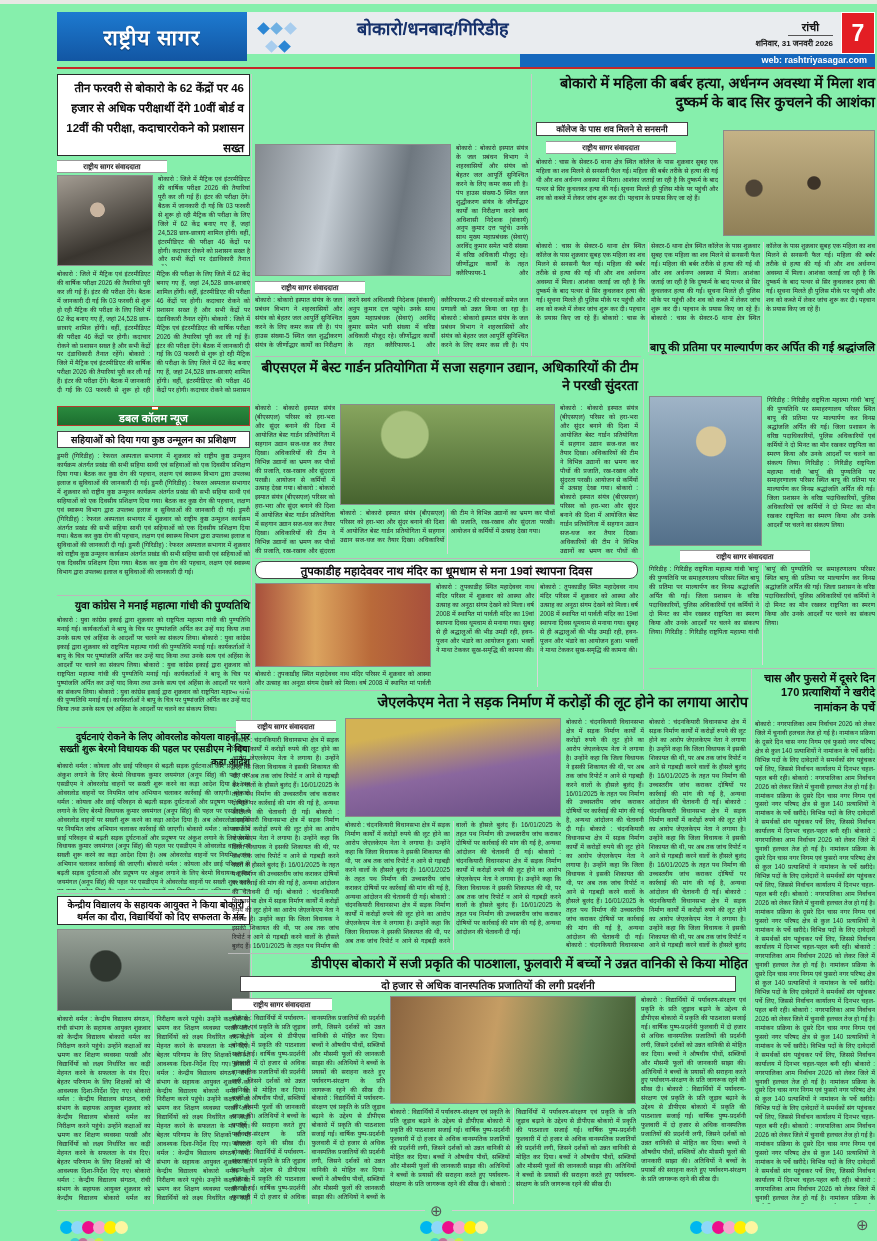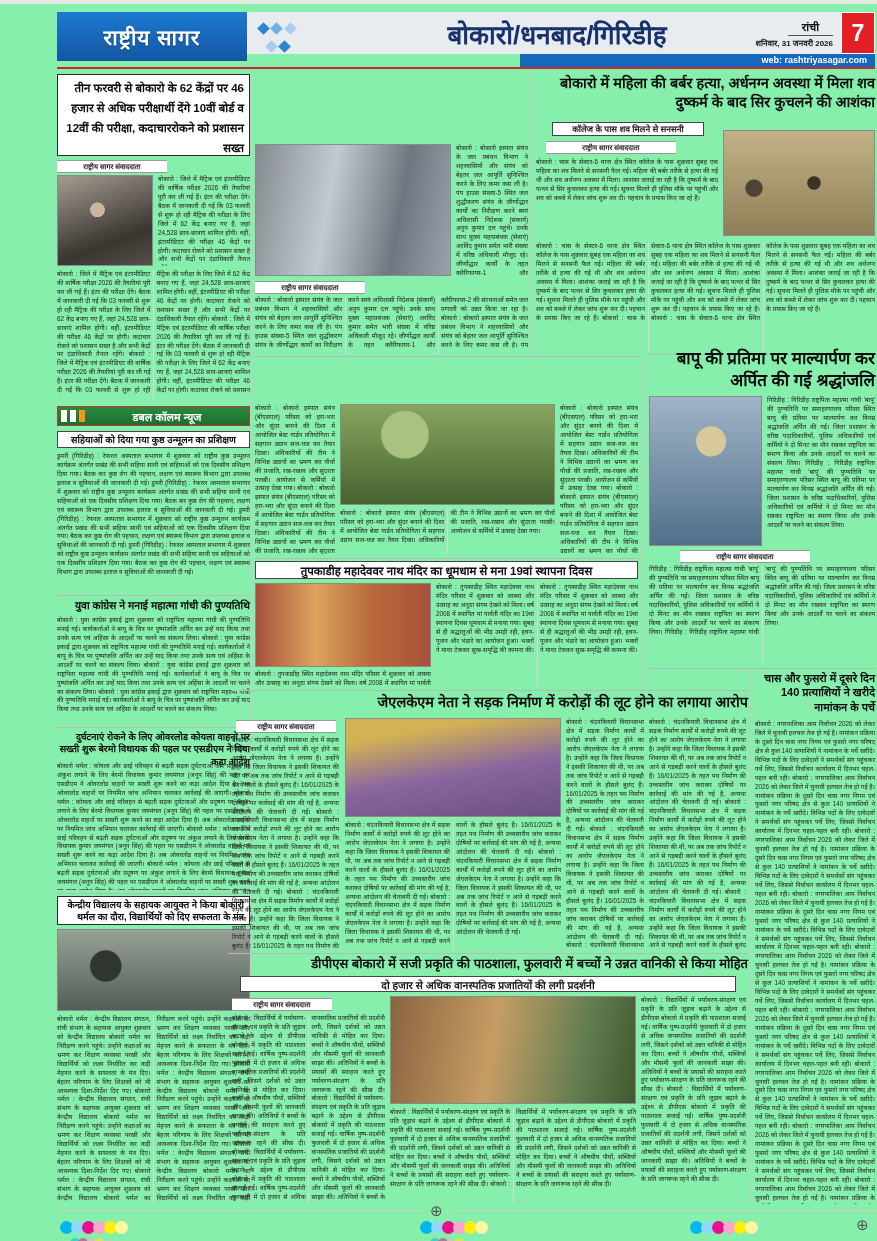--- a/index.html
+++ b/index.html
@@ -10,21 +10,21 @@
     background:#86efac; overflow:hidden; color:#1c1c1c;
   }
   .abs { position:absolute; }
 
   
   .logo-box { background:linear-gradient(180deg,#1d7ad0,#1256a3); display:flex; align-items:center; justify-content:center; }
   .logo-text { color:#fff; font-weight:bold; font-size:21px; letter-spacing:1px; text-shadow:0 1px 1px rgba(0,0,0,.4); }
   .header-strip { background:#e9ecef; }
   .diamond { width:9px; height:9px; transform:rotate(45deg); display:inline-block; }
   .d1{background:#2b86d4;} .d2{background:#a8cdee;} .d3{background:#6fb0e2;}
-  .region-title { color:#16316b; font-weight:bold; font-size:26px; text-align:center; white-space:nowrap; }
+  .region-title { color:#16316b; font-weight:bold; font-size:18px; white-space:nowrap; }
   .edition-block { text-align:right; color:#111; }
   .edition-name { font-size:11px; font-weight:bold; border-bottom:1px solid #555; display:inline-block; padding:0 14px 1px; }
   .edition-date { font-size:8px; font-weight:bold; margin-top:1px; }
   .page-box { background:#e31e24; color:#fff; font-weight:bold; font-size:23px; display:flex; align-items:center; justify-content:center; box-shadow:inset 0 0 0 1px #fff; }
   .web-bar { background:#1568bd; color:#fff; font-size:9px; font-weight:bold; text-align:right; padding:1px 8px 0 0; }
   .red-rule { background:#c62828; }
 
   
   .vrule { width:1px; background:#c9c9c9; }
   .hrule { height:1px; background:#b9b9b9; }
@@ -90,21 +90,21 @@
   <div class="abs vrule" style="left:531px;top:70px;height:282px;"></div>
   <div class="abs vrule" style="left:643px;top:355px;height:330px;"></div>
   <div class="abs vrule" style="left:751px;top:665px;height:535px;"></div>
 
   <div class="abs hl hl-box" style="left:57px;top:70px;width:193px;height:82px;font-size:11.5px;line-height:1.75;">तीन फरवरी से बोकारो के 62 केंद्रों पर 46 हजार से अधिक परीक्षार्थी देंगे 10वीं बोर्ड व 12वीं की परीक्षा, कदाचाररोकने को प्रशासन सख्त</div>
   <div class="abs byline" style="left:57px;top:156px;width:110px;">राष्ट्रीय सागर संवाददाता</div>
   <div class="abs photo ph-exam" style="left:57px;top:171px;width:96px;height:91px;"></div>
   <div class="abs body-txt" style="left:158px;top:171px;width:92px;height:91px;">बोकारो : जिले में मैट्रिक एवं इंटरमीडिएट की वार्षिक परीक्षा 2026 की तैयारियां पूरी कर ली गई हैं। इंटर की परीक्षा देंगे। बैठक में जानकारी दी गई कि 03 फरवरी से शुरू हो रही मैट्रिक की परीक्षा के लिए जिले में 62 केंद्र बनाए गए हैं, जहां 24,528 छात्र-छात्राएं शामिल होंगी। वहीं, इंटरमीडिएट की परीक्षा 46 केंद्रों पर होगी। कदाचार रोकने को प्रशासन सख्त है और सभी केंद्रों पर दंडाधिकारी तैनात रहेंगे।</div>
   <div class="abs body-txt cols2" style="left:57px;top:266px;width:193px;height:132px;">बोकारो : जिले में मैट्रिक एवं इंटरमीडिएट की वार्षिक परीक्षा 2026 की तैयारियां पूरी कर ली गई हैं। इंटर की परीक्षा देंगे। बैठक में जानकारी दी गई कि 03 फरवरी से शुरू हो रही मैट्रिक की परीक्षा के लिए जिले में 62 केंद्र बनाए गए हैं, जहां 24,528 छात्र-छात्राएं शामिल होंगी। वहीं, इंटरमीडिएट की परीक्षा 46 केंद्रों पर होगी। कदाचार रोकने को प्रशासन सख्त है और सभी केंद्रों पर दंडाधिकारी तैनात रहेंगे। बोकारो : जिले में मैट्रिक एवं इंटरमीडिएट की वार्षिक परीक्षा 2026 की तैयारियां पूरी कर ली गई हैं। इंटर की परीक्षा देंगे। बैठक में जानकारी दी गई कि 03 फरवरी से शुरू हो रही मैट्रिक की परीक्षा के लिए जिले में 62 केंद्र बनाए गए हैं, जहां 24,528 छात्र-छात्राएं शामिल होंगी। वहीं, इंटरमीडिएट की परीक्षा 46 केंद्रों पर होगी। कदाचार रोकने को प्रशासन सख्त है और सभी केंद्रों पर दंडाधिकारी तैनात रहेंगे। बोकारो : जिले में मैट्रिक एवं इंटरमीडिएट की वार्षिक परीक्षा 2026 की तैयारियां पूरी कर ली गई हैं। इंटर की परीक्षा देंगे। बैठक में जानकारी दी गई कि 03 फरवरी से शुरू हो रही मैट्रिक की परीक्षा के लिए जिले में 62 केंद्र बनाए गए हैं, जहां 24,528 छात्र-छात्राएं शामिल होंगी। वहीं, इंटरमीडिएट की परीक्षा 46 केंद्रों पर होगी। कदाचार रोकने को प्रशासन सख्त है और सभी केंद्रों पर दंडाधिकारी तैनात रहेंगे।</div>
 
-  <div class="abs banner" style="left:57px;top:402px;width:193px;height:20px;">
+  <div class="abs banner" style="left:57px;top:402px;width:193px;height:20px;flex-direction:column;">
     <span class="stripe st-w"></span>
     <span class="stripe st-w"></span>
     <span class="stripe st-o"></span>
     <span class="banner-label">डबल कॉलम न्यूज</span>
   </div>
 
   <div class="abs hl sub-box" style="left:57px;top:427px;width:193px;height:17px;font-size:9.5px;padding-top:2px;">सहियाओं को दिया गया कुष्ठ उन्मूलन का प्रशिक्षण</div>
   <div class="abs body-txt" style="left:57px;top:448px;width:193px;height:141px;">डुमरी (गिरिडीह) : रेफरल अस्पताल सभागार में शुक्रवार को राष्ट्रीय कुष्ठ उन्मूलन कार्यक्रम अंतर्गत प्रखंड की सभी सहिया साथी एवं सहियाओं को एक दिवसीय प्रशिक्षण दिया गया। बैठक कर कुष्ठ रोग की पहचान, लक्षण एवं स्वास्थ्य विभाग द्वारा उपलब्ध इलाज व सुविधाओं की जानकारी दी गई। डुमरी (गिरिडीह) : रेफरल अस्पताल सभागार में शुक्रवार को राष्ट्रीय कुष्ठ उन्मूलन कार्यक्रम अंतर्गत प्रखंड की सभी सहिया साथी एवं सहियाओं को एक दिवसीय प्रशिक्षण दिया गया। बैठक कर कुष्ठ रोग की पहचान, लक्षण एवं स्वास्थ्य विभाग द्वारा उपलब्ध इलाज व सुविधाओं की जानकारी दी गई। डुमरी (गिरिडीह) : रेफरल अस्पताल सभागार में शुक्रवार को राष्ट्रीय कुष्ठ उन्मूलन कार्यक्रम अंतर्गत प्रखंड की सभी सहिया साथी एवं सहियाओं को एक दिवसीय प्रशिक्षण दिया गया। बैठक कर कुष्ठ रोग की पहचान, लक्षण एवं स्वास्थ्य विभाग द्वारा उपलब्ध इलाज व सुविधाओं की जानकारी दी गई। डुमरी (गिरिडीह) : रेफरल अस्पताल सभागार में शुक्रवार को राष्ट्रीय कुष्ठ उन्मूलन कार्यक्रम अंतर्गत प्रखंड की सभी सहिया साथी एवं सहियाओं को एक दिवसीय प्रशिक्षण दिया गया। बैठक कर कुष्ठ रोग की पहचान, लक्षण एवं स्वास्थ्य विभाग द्वारा उपलब्ध इलाज व सुविधाओं की जानकारी दी गई।</div>
   <div class="abs hrule" style="left:57px;top:591px;width:193px;"></div>
 
@@ -120,56 +120,57 @@
   <div class="abs photo ph-kv" style="left:57px;top:925px;width:193px;height:82px;"></div>
   <div class="abs body-txt cols2" style="left:57px;top:1011px;width:193px;height:189px;">बोकारो थर्मल : केन्द्रीय विद्यालय संगठन, रांची संभाग के सहायक आयुक्त शुक्रवार को केन्द्रीय विद्यालय बोकारो थर्मल का निरीक्षण करने पहुंचे। उन्होंने कक्षाओं का भ्रमण कर शिक्षण व्यवस्था परखी और विद्यार्थियों को लक्ष्य निर्धारित कर कड़ी मेहनत करने के सफलता के मंत्र दिए। बेहतर परिणाम के लिए शिक्षकों को भी आवश्यक दिशा-निर्देश दिए गए। बोकारो थर्मल : केन्द्रीय विद्यालय संगठन, रांची संभाग के सहायक आयुक्त शुक्रवार को केन्द्रीय विद्यालय बोकारो थर्मल का निरीक्षण करने पहुंचे। उन्होंने कक्षाओं का भ्रमण कर शिक्षण व्यवस्था परखी और विद्यार्थियों को लक्ष्य निर्धारित कर कड़ी मेहनत करने के सफलता के मंत्र दिए। बेहतर परिणाम के लिए शिक्षकों को भी आवश्यक दिशा-निर्देश दिए गए। बोकारो थर्मल : केन्द्रीय विद्यालय संगठन, रांची संभाग के सहायक आयुक्त शुक्रवार को केन्द्रीय विद्यालय बोकारो थर्मल का निरीक्षण करने पहुंचे। उन्होंने कक्षाओं का भ्रमण कर शिक्षण व्यवस्था परखी और विद्यार्थियों को लक्ष्य निर्धारित कर कड़ी मेहनत करने के सफलता के मंत्र दिए। बेहतर परिणाम के लिए शिक्षकों को भी आवश्यक दिशा-निर्देश दिए गए। बोकारो थर्मल : केन्द्रीय विद्यालय संगठन, रांची संभाग के सहायक आयुक्त शुक्रवार को केन्द्रीय विद्यालय बोकारो थर्मल का निरीक्षण करने पहुंचे। उन्होंने कक्षाओं का भ्रमण कर शिक्षण व्यवस्था परखी और विद्यार्थियों को लक्ष्य निर्धारित कर कड़ी मेहनत करने के सफलता के मंत्र दिए। बेहतर परिणाम के लिए शिक्षकों को भी आवश्यक दिशा-निर्देश दिए गए। बोकारो थर्मल : केन्द्रीय विद्यालय संगठन, रांची संभाग के सहायक आयुक्त शुक्रवार को केन्द्रीय विद्यालय बोकारो थर्मल का निरीक्षण करने पहुंचे। उन्होंने कक्षाओं का भ्रमण कर शिक्षण व्यवस्था परखी और विद्यार्थियों को लक्ष्य निर्धारित कर कड़ी मेहनत करने के सफलता के मंत्र दिए। बेहतर परिणाम के लिए शिक्षकों को भी आवश्यक दिशा-निर्देश दिए गए। बोकारो थर्मल : केन्द्रीय विद्यालय संगठन, रांची संभाग के सहायक आयुक्त शुक्रवार को केन्द्रीय विद्यालय बोकारो थर्मल का निरीक्षण करने पहुंचे। उन्होंने कक्षाओं का भ्रमण कर शिक्षण व्यवस्था परखी और विद्यार्थियों को लक्ष्य निर्धारित कर कड़ी मेहनत करने के सफलता के मंत्र दिए। बेहतर परिणाम के लिए शिक्षकों को भी आवश्यक दिशा-निर्देश दिए गए।</div>
 
   <div class="abs photo ph-water" style="left:255px;top:140px;width:196px;height:132px;"></div>
   <div class="abs body-txt" style="left:456px;top:140px;width:72px;height:132px;">बोकारो : बोकारो इस्पात संयंत्र के जल प्रबंधन विभाग ने शहरवासियों और संयंत्र को बेहतर जल आपूर्ति सुनिश्चित करने के लिए कमर कस ली है। पंप हाउस संख्या-5 स्थित जल शुद्धीकरण संयंत्र के जीर्णोद्धार कार्यों का निरीक्षण करने स्वयं अधिशासी निदेशक (संकार्य) अनुप कुमार दत्त पहुंचे। उनके साथ मुख्य महाप्रबंधक (सेवाएं) अरविंद कुमार समेत भारी संख्या में वरिष्ठ अधिकारी मौजूद रहे। जीर्णोद्धार कार्यों के तहत क्लैरिफायर-1 और क्लैरिफायर-2 की संरचनाओं समेत जल प्रणाली को उन्नत किया जा रहा है।</div>
   <div class="abs byline" style="left:255px;top:277px;width:110px;">राष्ट्रीय सागर संवाददाता</div>
   <div class="abs body-txt cols3" style="left:255px;top:292px;width:273px;height:58px;">बोकारो : बोकारो इस्पात संयंत्र के जल प्रबंधन विभाग ने शहरवासियों और संयंत्र को बेहतर जल आपूर्ति सुनिश्चित करने के लिए कमर कस ली है। पंप हाउस संख्या-5 स्थित जल शुद्धीकरण संयंत्र के जीर्णोद्धार कार्यों का निरीक्षण करने स्वयं अधिशासी निदेशक (संकार्य) अनुप कुमार दत्त पहुंचे। उनके साथ मुख्य महाप्रबंधक (सेवाएं) अरविंद कुमार समेत भारी संख्या में वरिष्ठ अधिकारी मौजूद रहे। जीर्णोद्धार कार्यों के तहत क्लैरिफायर-1 और क्लैरिफायर-2 की संरचनाओं समेत जल प्रणाली को उन्नत किया जा रहा है। बोकारो : बोकारो इस्पात संयंत्र के जल प्रबंधन विभाग ने शहरवासियों और संयंत्र को बेहतर जल आपूर्ति सुनिश्चित करने के लिए कमर कस ली है। पंप हाउस संख्या-5 स्थित जल शुद्धीकरण संयंत्र के जीर्णोद्धार कार्यों का निरीक्षण करने स्वयं अधिशासी निदेशक (संकार्य) अनुप कुमार दत्त पहुंचे। उनके साथ मुख्य महाप्रबंधक (सेवाएं) अरविंद कुमार समेत भारी संख्या में वरिष्ठ अधिकारी मौजूद रहे। जीर्णोद्धार कार्यों के तहत क्लैरिफायर-1 और क्लैरिफायर-2 की संरचनाओं समेत जल प्रणाली को उन्नत किया जा रहा है।</div>
   <div class="abs hrule" style="left:255px;top:352px;width:386px;"></div>
 
   <div class="abs hl" style="left:536px;top:70px;width:339px;height:44px;font-size:14.5px;">बोकारो में महिला की बर्बर हत्या, अर्धनग्न अवस्था में मिला शव दुष्कर्म के बाद सिर कुचलने की आशंका</div>
-  <div class="abs sub-box" style="left:552px;top:118px;width:152px;height:14px;font-size:8.5px;">कॉलेज के पास शव मिलने से सनसनी</div>
+  <div class="abs sub-box" style="left:536px;top:118px;width:152px;height:14px;font-size:8.5px;">कॉलेज के पास शव मिलने से सनसनी</div>
   <div class="abs byline" style="left:546px;top:137px;width:130px;">राष्ट्रीय सागर संवाददाता</div>
   <div class="abs photo ph-murder" style="left:723px;top:126px;width:152px;height:106px;"></div>
   <div class="abs body-txt" style="left:536px;top:154px;width:182px;height:78px;">बोकारो : चास के सेक्टर-6 थाना क्षेत्र स्थित कॉलेज के पास शुक्रवार सुबह एक महिला का शव मिलने से सनसनी फैल गई। महिला की बर्बर तरीके से हत्या की गई थी और शव अर्धनग्न अवस्था में मिला। आशंका जताई जा रही है कि दुष्कर्म के बाद पत्थर से सिर कुचलकर हत्या की गई। सूचना मिलते ही पुलिस मौके पर पहुंची और शव को कब्जे में लेकर जांच शुरू कर दी। पहचान के प्रयास किए जा रहे हैं।</div>
   <div class="abs body-txt cols3" style="left:536px;top:238px;width:339px;height:110px;">बोकारो : चास के सेक्टर-6 थाना क्षेत्र स्थित कॉलेज के पास शुक्रवार सुबह एक महिला का शव मिलने से सनसनी फैल गई। महिला की बर्बर तरीके से हत्या की गई थी और शव अर्धनग्न अवस्था में मिला। आशंका जताई जा रही है कि दुष्कर्म के बाद पत्थर से सिर कुचलकर हत्या की गई। सूचना मिलते ही पुलिस मौके पर पहुंची और शव को कब्जे में लेकर जांच शुरू कर दी। पहचान के प्रयास किए जा रहे हैं। बोकारो : चास के सेक्टर-6 थाना क्षेत्र स्थित कॉलेज के पास शुक्रवार सुबह एक महिला का शव मिलने से सनसनी फैल गई। महिला की बर्बर तरीके से हत्या की गई थी और शव अर्धनग्न अवस्था में मिला। आशंका जताई जा रही है कि दुष्कर्म के बाद पत्थर से सिर कुचलकर हत्या की गई। सूचना मिलते ही पुलिस मौके पर पहुंची और शव को कब्जे में लेकर जांच शुरू कर दी। पहचान के प्रयास किए जा रहे हैं। बोकारो : चास के सेक्टर-6 थाना क्षेत्र स्थित कॉलेज के पास शुक्रवार सुबह एक महिला का शव मिलने से सनसनी फैल गई। महिला की बर्बर तरीके से हत्या की गई थी और शव अर्धनग्न अवस्था में मिला। आशंका जताई जा रही है कि दुष्कर्म के बाद पत्थर से सिर कुचलकर हत्या की गई। सूचना मिलते ही पुलिस मौके पर पहुंची और शव को कब्जे में लेकर जांच शुरू कर दी। पहचान के प्रयास किए जा रहे हैं।</div>
   <div class="abs hrule" style="left:649px;top:350px;width:226px;"></div>
 
+  <div class="abs hl" style="left:255px;top:355px;width:383px;height:40px;font-size:13.5px;">बीएसएल में बेस्ट गार्डन प्रतियोगिता में सजा सहगान उद्यान, अधिकारियों की टीम ने परखी सुंदरता</div>
   <div class="abs body-txt" style="left:255px;top:400px;width:80px;height:150px;">बोकारो : बोकारो इस्पात संयंत्र (बीएसएल) परिसर को हरा-भरा और सुंदर बनाने की दिशा में आयोजित बेस्ट गार्डन प्रतियोगिता में सहगान उद्यान सज-धज कर तैयार दिखा। अधिकारियों की टीम ने विभिन्न उद्यानों का भ्रमण कर पौधों की प्रजाति, रख-रखाव और सुंदरता परखी। आयोजन से कर्मियों में उत्साह देखा गया। बोकारो : बोकारो इस्पात संयंत्र (बीएसएल) परिसर को हरा-भरा और सुंदर बनाने की दिशा में आयोजित बेस्ट गार्डन प्रतियोगिता में सहगान उद्यान सज-धज कर तैयार दिखा। अधिकारियों की टीम ने विभिन्न उद्यानों का भ्रमण कर पौधों की प्रजाति, रख-रखाव और सुंदरता परखी। आयोजन से कर्मियों में उत्साह देखा गया।</div>
   <div class="abs photo ph-garden" style="left:340px;top:400px;width:215px;height:101px;"></div>
   <div class="abs body-txt" style="left:560px;top:400px;width:78px;height:150px;">बोकारो : बोकारो इस्पात संयंत्र (बीएसएल) परिसर को हरा-भरा और सुंदर बनाने की दिशा में आयोजित बेस्ट गार्डन प्रतियोगिता में सहगान उद्यान सज-धज कर तैयार दिखा। अधिकारियों की टीम ने विभिन्न उद्यानों का भ्रमण कर पौधों की प्रजाति, रख-रखाव और सुंदरता परखी। आयोजन से कर्मियों में उत्साह देखा गया। बोकारो : बोकारो इस्पात संयंत्र (बीएसएल) परिसर को हरा-भरा और सुंदर बनाने की दिशा में आयोजित बेस्ट गार्डन प्रतियोगिता में सहगान उद्यान सज-धज कर तैयार दिखा। अधिकारियों की टीम ने विभिन्न उद्यानों का भ्रमण कर पौधों की प्रजाति, रख-रखाव और सुंदरता परखी। आयोजन से कर्मियों में उत्साह देखा गया।</div>
   <div class="abs body-txt cols2" style="left:340px;top:505px;width:215px;height:45px;">बोकारो : बोकारो इस्पात संयंत्र (बीएसएल) परिसर को हरा-भरा और सुंदर बनाने की दिशा में आयोजित बेस्ट गार्डन प्रतियोगिता में सहगान उद्यान सज-धज कर तैयार दिखा। अधिकारियों की टीम ने विभिन्न उद्यानों का भ्रमण कर पौधों की प्रजाति, रख-रखाव और सुंदरता परखी। आयोजन से कर्मियों में उत्साह देखा गया।</div>
   <div class="abs hrule" style="left:255px;top:554px;width:386px;"></div>
 
-  <div class="abs hl" style="left:649px;top:344px;width:226px;height:34px;font-size:17px;">बापू की प्रतिमा पर माल्यार्पण कर अर्पित की गई श्रद्धांजलि</div>
+  <div class="abs hl" style="left:649px;top:336px;width:226px;height:34px;font-size:11px;">बापू की प्रतिमा पर माल्यार्पण कर अर्पित की गई श्रद्धांजलि</div>
   <div class="abs photo ph-statue" style="left:649px;top:392px;width:113px;height:150px;"></div>
   <div class="abs body-txt" style="left:767px;top:392px;width:108px;height:150px;">गिरिडीह : गिरिडीह राष्ट्रपिता महात्मा गांधी 'बापू' की पुण्यतिथि पर समाहरणालय परिसर स्थित बापू की प्रतिमा पर माल्यार्पण कर विनम्र श्रद्धांजलि अर्पित की गई। जिला प्रशासन के वरिष्ठ पदाधिकारियों, पुलिस अधिकारियों एवं कर्मियों ने दो मिनट का मौन रखकर राष्ट्रपिता का स्मरण किया और उनके आदर्शों पर चलने का संकल्प लिया। गिरिडीह : गिरिडीह राष्ट्रपिता महात्मा गांधी 'बापू' की पुण्यतिथि पर समाहरणालय परिसर स्थित बापू की प्रतिमा पर माल्यार्पण कर विनम्र श्रद्धांजलि अर्पित की गई। जिला प्रशासन के वरिष्ठ पदाधिकारियों, पुलिस अधिकारियों एवं कर्मियों ने दो मिनट का मौन रखकर राष्ट्रपिता का स्मरण किया और उनके आदर्शों पर चलने का संकल्प लिया।</div>
   <div class="abs byline" style="left:680px;top:546px;width:130px;">राष्ट्रीय सागर संवाददाता</div>
   <div class="abs body-txt cols2" style="left:649px;top:561px;width:226px;height:100px;">गिरिडीह : गिरिडीह राष्ट्रपिता महात्मा गांधी 'बापू' की पुण्यतिथि पर समाहरणालय परिसर स्थित बापू की प्रतिमा पर माल्यार्पण कर विनम्र श्रद्धांजलि अर्पित की गई। जिला प्रशासन के वरिष्ठ पदाधिकारियों, पुलिस अधिकारियों एवं कर्मियों ने दो मिनट का मौन रखकर राष्ट्रपिता का स्मरण किया और उनके आदर्शों पर चलने का संकल्प लिया। गिरिडीह : गिरिडीह राष्ट्रपिता महात्मा गांधी 'बापू' की पुण्यतिथि पर समाहरणालय परिसर स्थित बापू की प्रतिमा पर माल्यार्पण कर विनम्र श्रद्धांजलि अर्पित की गई। जिला प्रशासन के वरिष्ठ पदाधिकारियों, पुलिस अधिकारियों एवं कर्मियों ने दो मिनट का मौन रखकर राष्ट्रपिता का स्मरण किया और उनके आदर्शों पर चलने का संकल्प लिया।</div>
   <div class="abs hrule" style="left:649px;top:664px;width:226px;"></div>
 
-  <div class="abs hl sub-box" style="left:255px;top:557px;width:383px;height:18px;font-size:11.5px;padding-top:2px;">तुपकाडीह महादेववर नाथ मंदिर का धूमधाम से मना 19वां स्थापना दिवस</div>
+  <div class="abs hl sub-box" style="left:255px;top:557px;width:383px;height:18px;font-size:11.5px;padding-top:2px;border-radius:8px;">तुपकाडीह महादेववर नाथ मंदिर का धूमधाम से मना 19वां स्थापना दिवस</div>
   <div class="abs photo ph-temple" style="left:255px;top:579px;width:176px;height:84px;"></div>
   <div class="abs body-txt cols2" style="left:436px;top:579px;width:202px;height:104px;">बोकारो : तुपकाडीह स्थित महादेववर नाथ मंदिर परिसर में शुक्रवार को आस्था और उत्साह का अनूठा संगम देखने को मिला। वर्ष 2008 में स्थापित मां पार्वती मंदिर का 19वां स्थापना दिवस धूमधाम से मनाया गया। सुबह से ही श्रद्धालुओं की भीड़ उमड़ी रही, हवन-पूजन और भंडारे का आयोजन हुआ। भक्तों ने माथा टेककर सुख-समृद्धि की कामना की। बोकारो : तुपकाडीह स्थित महादेववर नाथ मंदिर परिसर में शुक्रवार को आस्था और उत्साह का अनूठा संगम देखने को मिला। वर्ष 2008 में स्थापित मां पार्वती मंदिर का 19वां स्थापना दिवस धूमधाम से मनाया गया। सुबह से ही श्रद्धालुओं की भीड़ उमड़ी रही, हवन-पूजन और भंडारे का आयोजन हुआ। भक्तों ने माथा टेककर सुख-समृद्धि की कामना की।</div>
   <div class="abs body-txt" style="left:255px;top:666px;width:176px;height:17px;">बोकारो : तुपकाडीह स्थित महादेववर नाथ मंदिर परिसर में शुक्रवार को आस्था और उत्साह का अनूठा संगम देखने को मिला। वर्ष 2008 में स्थापित मां पार्वती मंदिर का 19वां स्थापना दिवस धूमधाम से मनाया गया। सुबह से ही श्रद्धालुओं की भीड़ उमड़ी रही, हवन-पूजन और भंडारे का आयोजन हुआ। भक्तों ने माथा टेककर सुख-समृद्धि की कामना की।</div>
   <div class="abs hrule" style="left:232px;top:686px;width:516px;"></div>
 
   <div class="abs hl" style="left:232px;top:689px;width:516px;height:22px;font-size:14.5px;">जेएलकेएम नेता ने सड़क निर्माण में करोड़ों की लूट होने का लगाया आरोप</div>
   <div class="abs byline" style="left:236px;top:716px;width:100px;">राष्ट्रीय सागर संवाददाता</div>
   <div class="abs photo ph-jlkm" style="left:345px;top:714px;width:216px;height:99px;"></div>
   <div class="abs body-txt" style="left:232px;top:732px;width:107px;height:214px;">बोकारो : चंदनकियारी विधानसभा क्षेत्र में सड़क निर्माण कार्यों में करोड़ों रुपये की लूट होने का आरोप जेएलकेएम नेता ने लगाया है। उन्होंने कहा कि जिला विधायक ने इसकी शिकायत की थी, पर अब तक जांच रिपोर्ट न आने से गड़बड़ी करने वालों के हौसले बुलंद हैं। 16/01/2025 के तहत पथ निर्माण की उच्चस्तरीय जांच कराकर दोषियों पर कार्रवाई की मांग की गई है, अन्यथा आंदोलन की चेतावनी दी गई। बोकारो : चंदनकियारी विधानसभा क्षेत्र में सड़क निर्माण कार्यों में करोड़ों रुपये की लूट होने का आरोप जेएलकेएम नेता ने लगाया है। उन्होंने कहा कि जिला विधायक ने इसकी शिकायत की थी, पर अब तक जांच रिपोर्ट न आने से गड़बड़ी करने वालों के हौसले बुलंद हैं। 16/01/2025 के तहत पथ निर्माण की उच्चस्तरीय जांच कराकर दोषियों पर कार्रवाई की मांग की गई है, अन्यथा आंदोलन की चेतावनी दी गई। बोकारो : चंदनकियारी विधानसभा क्षेत्र में सड़क निर्माण कार्यों में करोड़ों रुपये की लूट होने का आरोप जेएलकेएम नेता ने लगाया है। उन्होंने कहा कि जिला विधायक ने इसकी शिकायत की थी, पर अब तक जांच रिपोर्ट न आने से गड़बड़ी करने वालों के हौसले बुलंद हैं। 16/01/2025 के तहत पथ निर्माण की उच्चस्तरीय जांच कराकर दोषियों पर कार्रवाई की मांग की गई है, अन्यथा आंदोलन की चेतावनी दी गई।</div>
   <div class="abs body-txt" style="left:566px;top:714px;width:78px;height:232px;">बोकारो : चंदनकियारी विधानसभा क्षेत्र में सड़क निर्माण कार्यों में करोड़ों रुपये की लूट होने का आरोप जेएलकेएम नेता ने लगाया है। उन्होंने कहा कि जिला विधायक ने इसकी शिकायत की थी, पर अब तक जांच रिपोर्ट न आने से गड़बड़ी करने वालों के हौसले बुलंद हैं। 16/01/2025 के तहत पथ निर्माण की उच्चस्तरीय जांच कराकर दोषियों पर कार्रवाई की मांग की गई है, अन्यथा आंदोलन की चेतावनी दी गई। बोकारो : चंदनकियारी विधानसभा क्षेत्र में सड़क निर्माण कार्यों में करोड़ों रुपये की लूट होने का आरोप जेएलकेएम नेता ने लगाया है। उन्होंने कहा कि जिला विधायक ने इसकी शिकायत की थी, पर अब तक जांच रिपोर्ट न आने से गड़बड़ी करने वालों के हौसले बुलंद हैं। 16/01/2025 के तहत पथ निर्माण की उच्चस्तरीय जांच कराकर दोषियों पर कार्रवाई की मांग की गई है, अन्यथा आंदोलन की चेतावनी दी गई। बोकारो : चंदनकियारी विधानसभा क्षेत्र में सड़क निर्माण कार्यों में करोड़ों रुपये की लूट होने का आरोप जेएलकेएम नेता ने लगाया है। उन्होंने कहा कि जिला विधायक ने इसकी शिकायत की थी, पर अब तक जांच रिपोर्ट न आने से गड़बड़ी करने वालों के हौसले बुलंद हैं। 16/01/2025 के तहत पथ निर्माण की उच्चस्तरीय जांच कराकर दोषियों पर कार्रवाई की मांग की गई है, अन्यथा आंदोलन की चेतावनी दी गई।</div>
   <div class="abs body-txt" style="left:649px;top:714px;width:97px;height:232px;">बोकारो : चंदनकियारी विधानसभा क्षेत्र में सड़क निर्माण कार्यों में करोड़ों रुपये की लूट होने का आरोप जेएलकेएम नेता ने लगाया है। उन्होंने कहा कि जिला विधायक ने इसकी शिकायत की थी, पर अब तक जांच रिपोर्ट न आने से गड़बड़ी करने वालों के हौसले बुलंद हैं। 16/01/2025 के तहत पथ निर्माण की उच्चस्तरीय जांच कराकर दोषियों पर कार्रवाई की मांग की गई है, अन्यथा आंदोलन की चेतावनी दी गई। बोकारो : चंदनकियारी विधानसभा क्षेत्र में सड़क निर्माण कार्यों में करोड़ों रुपये की लूट होने का आरोप जेएलकेएम नेता ने लगाया है। उन्होंने कहा कि जिला विधायक ने इसकी शिकायत की थी, पर अब तक जांच रिपोर्ट न आने से गड़बड़ी करने वालों के हौसले बुलंद हैं। 16/01/2025 के तहत पथ निर्माण की उच्चस्तरीय जांच कराकर दोषियों पर कार्रवाई की मांग की गई है, अन्यथा आंदोलन की चेतावनी दी गई। बोकारो : चंदनकियारी विधानसभा क्षेत्र में सड़क निर्माण कार्यों में करोड़ों रुपये की लूट होने का आरोप जेएलकेएम नेता ने लगाया है। उन्होंने कहा कि जिला विधायक ने इसकी शिकायत की थी, पर अब तक जांच रिपोर्ट न आने से गड़बड़ी करने वालों के हौसले बुलंद हैं। 16/01/2025 के तहत पथ निर्माण की उच्चस्तरीय जांच कराकर दोषियों पर कार्रवाई की मांग की गई है, अन्यथा आंदोलन की चेतावनी दी गई।</div>
   <div class="abs body-txt cols2" style="left:345px;top:817px;width:216px;height:129px;">बोकारो : चंदनकियारी विधानसभा क्षेत्र में सड़क निर्माण कार्यों में करोड़ों रुपये की लूट होने का आरोप जेएलकेएम नेता ने लगाया है। उन्होंने कहा कि जिला विधायक ने इसकी शिकायत की थी, पर अब तक जांच रिपोर्ट न आने से गड़बड़ी करने वालों के हौसले बुलंद हैं। 16/01/2025 के तहत पथ निर्माण की उच्चस्तरीय जांच कराकर दोषियों पर कार्रवाई की मांग की गई है, अन्यथा आंदोलन की चेतावनी दी गई। बोकारो : चंदनकियारी विधानसभा क्षेत्र में सड़क निर्माण कार्यों में करोड़ों रुपये की लूट होने का आरोप जेएलकेएम नेता ने लगाया है। उन्होंने कहा कि जिला विधायक ने इसकी शिकायत की थी, पर अब तक जांच रिपोर्ट न आने से गड़बड़ी करने वालों के हौसले बुलंद हैं। 16/01/2025 के तहत पथ निर्माण की उच्चस्तरीय जांच कराकर दोषियों पर कार्रवाई की मांग की गई है, अन्यथा आंदोलन की चेतावनी दी गई। बोकारो : चंदनकियारी विधानसभा क्षेत्र में सड़क निर्माण कार्यों में करोड़ों रुपये की लूट होने का आरोप जेएलकेएम नेता ने लगाया है। उन्होंने कहा कि जिला विधायक ने इसकी शिकायत की थी, पर अब तक जांच रिपोर्ट न आने से गड़बड़ी करने वालों के हौसले बुलंद हैं। 16/01/2025 के तहत पथ निर्माण की उच्चस्तरीय जांच कराकर दोषियों पर कार्रवाई की मांग की गई है, अन्यथा आंदोलन की चेतावनी दी गई।</div>
   <div class="abs hrule" style="left:228px;top:949px;width:520px;"></div>
 
-  <div class="abs hl" style="left:755px;top:667px;width:120px;height:44px;font-size:11px;">चास और फुसरो में दूसरे दिन 140 प्रत्याशियों ने खरीदे नामांकन के पर्चे</div>
+  <div class="abs hl" style="left:755px;top:667px;width:120px;height:44px;font-size:11px;">चास और फुसरो में दूसरे दिन 170 प्रत्याशियों ने खरीदे नामांकन के पर्चे</div>
   <div class="abs body-txt" style="left:755px;top:716px;width:120px;height:484px;">बोकारो : नगरपालिका आम निर्वाचन 2026 को लेकर जिले में चुनावी हलचल तेज हो गई है। नामांकन प्रक्रिया के दूसरे दिन चास नगर निगम एवं फुसरो नगर परिषद क्षेत्र से कुल 140 प्रत्याशियों ने नामांकन के पर्चे खरीदे। विभिन्न पदों के लिए दावेदारों ने समर्थकों संग पहुंचकर पर्चे लिए, जिससे निर्वाचन कार्यालय में दिनभर चहल-पहल बनी रही। बोकारो : नगरपालिका आम निर्वाचन 2026 को लेकर जिले में चुनावी हलचल तेज हो गई है। नामांकन प्रक्रिया के दूसरे दिन चास नगर निगम एवं फुसरो नगर परिषद क्षेत्र से कुल 140 प्रत्याशियों ने नामांकन के पर्चे खरीदे। विभिन्न पदों के लिए दावेदारों ने समर्थकों संग पहुंचकर पर्चे लिए, जिससे निर्वाचन कार्यालय में दिनभर चहल-पहल बनी रही। बोकारो : नगरपालिका आम निर्वाचन 2026 को लेकर जिले में चुनावी हलचल तेज हो गई है। नामांकन प्रक्रिया के दूसरे दिन चास नगर निगम एवं फुसरो नगर परिषद क्षेत्र से कुल 140 प्रत्याशियों ने नामांकन के पर्चे खरीदे। विभिन्न पदों के लिए दावेदारों ने समर्थकों संग पहुंचकर पर्चे लिए, जिससे निर्वाचन कार्यालय में दिनभर चहल-पहल बनी रही। बोकारो : नगरपालिका आम निर्वाचन 2026 को लेकर जिले में चुनावी हलचल तेज हो गई है। नामांकन प्रक्रिया के दूसरे दिन चास नगर निगम एवं फुसरो नगर परिषद क्षेत्र से कुल 140 प्रत्याशियों ने नामांकन के पर्चे खरीदे। विभिन्न पदों के लिए दावेदारों ने समर्थकों संग पहुंचकर पर्चे लिए, जिससे निर्वाचन कार्यालय में दिनभर चहल-पहल बनी रही। बोकारो : नगरपालिका आम निर्वाचन 2026 को लेकर जिले में चुनावी हलचल तेज हो गई है। नामांकन प्रक्रिया के दूसरे दिन चास नगर निगम एवं फुसरो नगर परिषद क्षेत्र से कुल 140 प्रत्याशियों ने नामांकन के पर्चे खरीदे। विभिन्न पदों के लिए दावेदारों ने समर्थकों संग पहुंचकर पर्चे लिए, जिससे निर्वाचन कार्यालय में दिनभर चहल-पहल बनी रही। बोकारो : नगरपालिका आम निर्वाचन 2026 को लेकर जिले में चुनावी हलचल तेज हो गई है। नामांकन प्रक्रिया के दूसरे दिन चास नगर निगम एवं फुसरो नगर परिषद क्षेत्र से कुल 140 प्रत्याशियों ने नामांकन के पर्चे खरीदे। विभिन्न पदों के लिए दावेदारों ने समर्थकों संग पहुंचकर पर्चे लिए, जिससे निर्वाचन कार्यालय में दिनभर चहल-पहल बनी रही। बोकारो : नगरपालिका आम निर्वाचन 2026 को लेकर जिले में चुनावी हलचल तेज हो गई है। नामांकन प्रक्रिया के दूसरे दिन चास नगर निगम एवं फुसरो नगर परिषद क्षेत्र से कुल 140 प्रत्याशियों ने नामांकन के पर्चे खरीदे। विभिन्न पदों के लिए दावेदारों ने समर्थकों संग पहुंचकर पर्चे लिए, जिससे निर्वाचन कार्यालय में दिनभर चहल-पहल बनी रही। बोकारो : नगरपालिका आम निर्वाचन 2026 को लेकर जिले में चुनावी हलचल तेज हो गई है। नामांकन प्रक्रिया के दूसरे दिन चास नगर निगम एवं फुसरो नगर परिषद क्षेत्र से कुल 140 प्रत्याशियों ने नामांकन के पर्चे खरीदे। विभिन्न पदों के लिए दावेदारों ने समर्थकों संग पहुंचकर पर्चे लिए, जिससे निर्वाचन कार्यालय में दिनभर चहल-पहल बनी रही। बोकारो : नगरपालिका आम निर्वाचन 2026 को लेकर जिले में चुनावी हलचल तेज हो गई है। नामांकन प्रक्रिया के दूसरे दिन चास नगर निगम एवं फुसरो नगर परिषद क्षेत्र से कुल 140 प्रत्याशियों ने नामांकन के पर्चे खरीदे। विभिन्न पदों के लिए दावेदारों ने समर्थकों संग पहुंचकर पर्चे लिए, जिससे निर्वाचन कार्यालय में दिनभर चहल-पहल बनी रही। बोकारो : नगरपालिका आम निर्वाचन 2026 को लेकर जिले में चुनावी हलचल तेज हो गई है। नामांकन प्रक्रिया के दूसरे दिन चास नगर निगम एवं फुसरो नगर परिषद क्षेत्र से कुल 140 प्रत्याशियों ने नामांकन के पर्चे खरीदे। विभिन्न पदों के लिए दावेदारों ने समर्थकों संग पहुंचकर पर्चे लिए, जिससे निर्वाचन कार्यालय में दिनभर चहल-पहल बनी रही।</div>
 
   <div class="abs sub-box" style="left:240px;top:972px;width:496px;height:16px;font-size:10.5px;padding-top:1px;">दो हजार से अधिक वानस्पतिक प्रजातियों की लगी प्रदर्शनी</div>
   <div class="abs hl" style="left:228px;top:952px;width:520px;height:17px;font-size:13px;">डीपीएस बोकारो में सजी प्रकृति की पाठशाला, फुलवारी में बच्चों ने उन्नत वानिकी से किया मोहित</div>
   <div class="abs byline" style="left:232px;top:994px;width:100px;">राष्ट्रीय सागर संवाददाता</div>
   <div class="abs photo ph-dps" style="left:390px;top:992px;width:246px;height:108px;"></div>
   <div class="abs body-txt cols2" style="left:232px;top:1010px;width:153px;height:190px;">बोकारो : विद्यार्थियों में पर्यावरण-संरक्षण एवं प्रकृति के प्रति जुड़ाव बढ़ाने के उद्देश्य से डीपीएस बोकारो में प्रकृति की पाठशाला सजाई गई। वार्षिक पुष्प-प्रदर्शनी फुलवारी में दो हजार से अधिक वानस्पतिक प्रजातियों की प्रदर्शनी लगी, जिसने दर्शकों को उन्नत वानिकी से मोहित कर दिया। बच्चों ने औषधीय पौधों, सब्जियों और मौसमी फूलों की जानकारी साझा की। अतिथियों ने बच्चों के प्रयासों की सराहना करते हुए पर्यावरण-संरक्षण के प्रति जागरूक रहने की सीख दी। बोकारो : विद्यार्थियों में पर्यावरण-संरक्षण एवं प्रकृति के प्रति जुड़ाव बढ़ाने के उद्देश्य से डीपीएस बोकारो में प्रकृति की पाठशाला सजाई गई। वार्षिक पुष्प-प्रदर्शनी फुलवारी में दो हजार से अधिक वानस्पतिक प्रजातियों की प्रदर्शनी लगी, जिसने दर्शकों को उन्नत वानिकी से मोहित कर दिया। बच्चों ने औषधीय पौधों, सब्जियों और मौसमी फूलों की जानकारी साझा की। अतिथियों ने बच्चों के प्रयासों की सराहना करते हुए पर्यावरण-संरक्षण के प्रति जागरूक रहने की सीख दी। बोकारो : विद्यार्थियों में पर्यावरण-संरक्षण एवं प्रकृति के प्रति जुड़ाव बढ़ाने के उद्देश्य से डीपीएस बोकारो में प्रकृति की पाठशाला सजाई गई। वार्षिक पुष्प-प्रदर्शनी फुलवारी में दो हजार से अधिक वानस्पतिक प्रजातियों की प्रदर्शनी लगी, जिसने दर्शकों को उन्नत वानिकी से मोहित कर दिया। बच्चों ने औषधीय पौधों, सब्जियों और मौसमी फूलों की जानकारी साझा की। अतिथियों ने बच्चों के प्रयासों की सराहना करते हुए पर्यावरण-संरक्षण के प्रति जागरूक रहने की सीख दी।</div>
   <div class="abs body-txt" style="left:641px;top:992px;width:105px;height:208px;">बोकारो : विद्यार्थियों में पर्यावरण-संरक्षण एवं प्रकृति के प्रति जुड़ाव बढ़ाने के उद्देश्य से डीपीएस बोकारो में प्रकृति की पाठशाला सजाई गई। वार्षिक पुष्प-प्रदर्शनी फुलवारी में दो हजार से अधिक वानस्पतिक प्रजातियों की प्रदर्शनी लगी, जिसने दर्शकों को उन्नत वानिकी से मोहित कर दिया। बच्चों ने औषधीय पौधों, सब्जियों और मौसमी फूलों की जानकारी साझा की। अतिथियों ने बच्चों के प्रयासों की सराहना करते हुए पर्यावरण-संरक्षण के प्रति जागरूक रहने की सीख दी। बोकारो : विद्यार्थियों में पर्यावरण-संरक्षण एवं प्रकृति के प्रति जुड़ाव बढ़ाने के उद्देश्य से डीपीएस बोकारो में प्रकृति की पाठशाला सजाई गई। वार्षिक पुष्प-प्रदर्शनी फुलवारी में दो हजार से अधिक वानस्पतिक प्रजातियों की प्रदर्शनी लगी, जिसने दर्शकों को उन्नत वानिकी से मोहित कर दिया। बच्चों ने औषधीय पौधों, सब्जियों और मौसमी फूलों की जानकारी साझा की। अतिथियों ने बच्चों के प्रयासों की सराहना करते हुए पर्यावरण-संरक्षण के प्रति जागरूक रहने की सीख दी।</div>
   <div class="abs body-txt cols2" style="left:390px;top:1104px;width:246px;height:96px;">बोकारो : विद्यार्थियों में पर्यावरण-संरक्षण एवं प्रकृति के प्रति जुड़ाव बढ़ाने के उद्देश्य से डीपीएस बोकारो में प्रकृति की पाठशाला सजाई गई। वार्षिक पुष्प-प्रदर्शनी फुलवारी में दो हजार से अधिक वानस्पतिक प्रजातियों की प्रदर्शनी लगी, जिसने दर्शकों को उन्नत वानिकी से मोहित कर दिया। बच्चों ने औषधीय पौधों, सब्जियों और मौसमी फूलों की जानकारी साझा की। अतिथियों ने बच्चों के प्रयासों की सराहना करते हुए पर्यावरण-संरक्षण के प्रति जागरूक रहने की सीख दी। बोकारो : विद्यार्थियों में पर्यावरण-संरक्षण एवं प्रकृति के प्रति जुड़ाव बढ़ाने के उद्देश्य से डीपीएस बोकारो में प्रकृति की पाठशाला सजाई गई। वार्षिक पुष्प-प्रदर्शनी फुलवारी में दो हजार से अधिक वानस्पतिक प्रजातियों की प्रदर्शनी लगी, जिसने दर्शकों को उन्नत वानिकी से मोहित कर दिया। बच्चों ने औषधीय पौधों, सब्जियों और मौसमी फूलों की जानकारी साझा की। अतिथियों ने बच्चों के प्रयासों की सराहना करते हुए पर्यावरण-संरक्षण के प्रति जागरूक रहने की सीख दी।</div>
 

